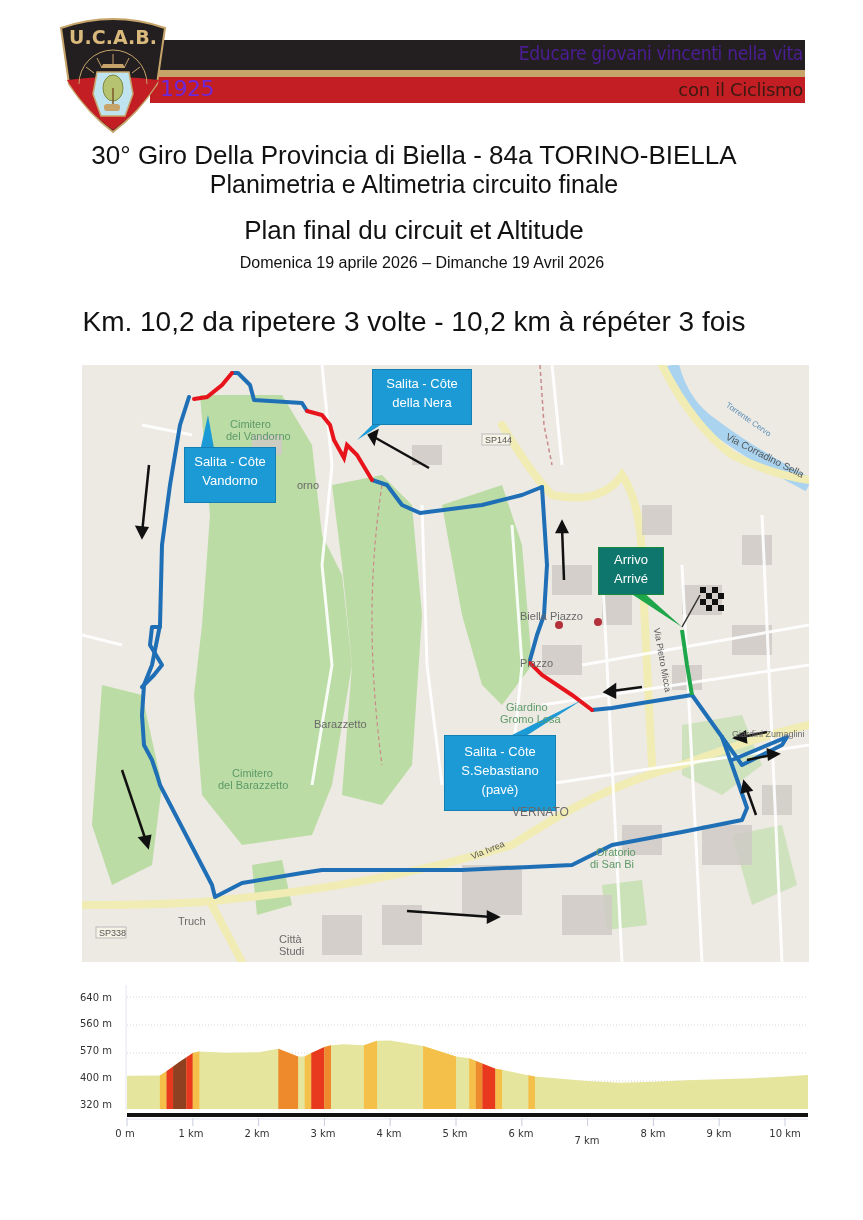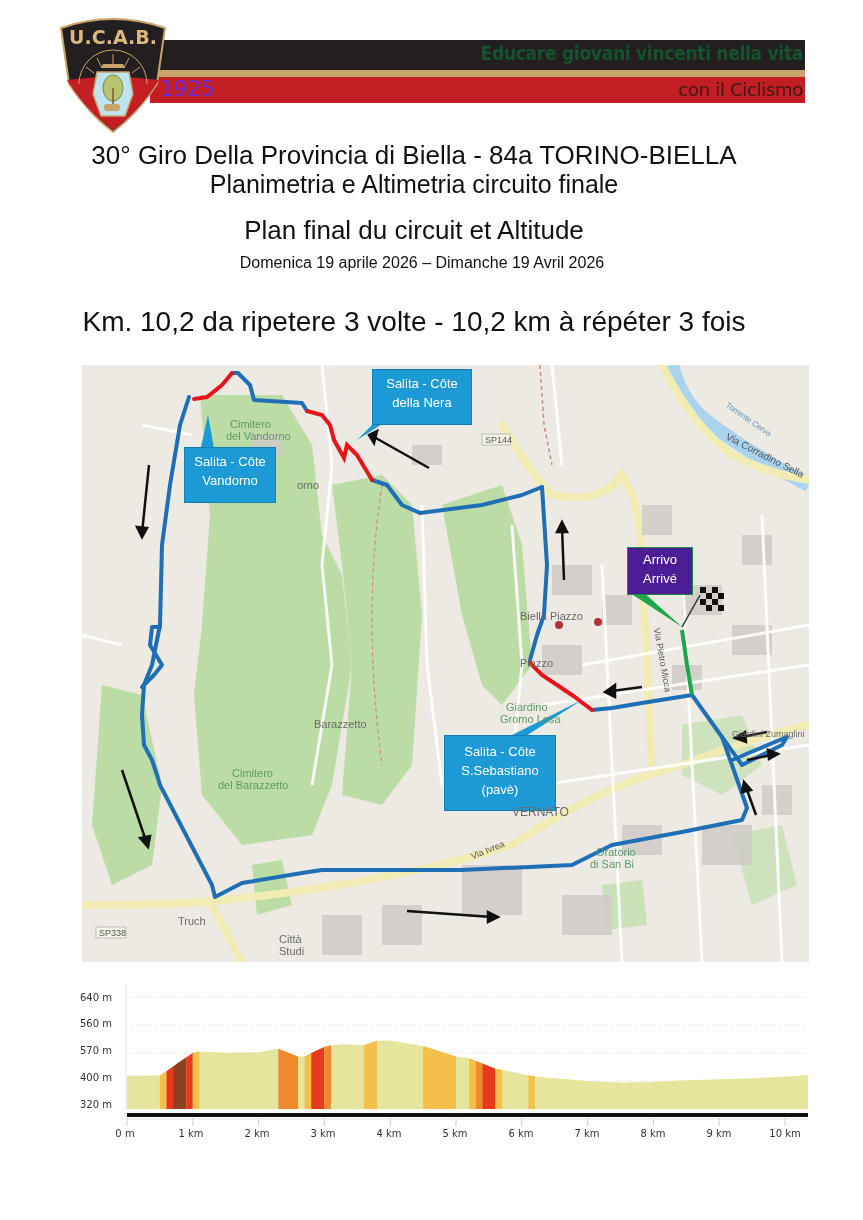--- a/index.html
+++ b/index.html
@@ -2,33 +2,33 @@
 <html><head>
 <meta charset="utf-8">
 <style>
   html,body{margin:0;padding:0;background:#ffffff;}
   body{width:863px;height:1220px;position:relative;overflow:hidden;font-family:"DejaVu Sans",sans-serif;}
   .abs{position:absolute;}
   
   .banner-black{position:absolute;left:150px;top:40px;width:655px;height:30px;background:#231f20;}
   .banner-gold{position:absolute;left:150px;top:70px;width:655px;height:7px;background:#c7a46a;}
   .banner-red{position:absolute;left:150px;top:77px;width:655px;height:26px;background:#c21e24;}
-  .motto1{position:absolute;right:60px;top:42px;color:#14532d;font-family:"DejaVu Sans Condensed","DejaVu Sans",sans-serif;font-size:19px;letter-spacing:-0.3px;font-stretch:condensed;font-weight:bold;}
+  .motto1{position:absolute;right:60px;top:42px;color:#4c1d95;font-family:"DejaVu Sans Condensed","DejaVu Sans",sans-serif;font-size:19px;letter-spacing:-0.3px;font-stretch:condensed;}
   .motto2{position:absolute;right:60px;top:79px;color:#3a1a12;font-family:"DejaVu Sans",sans-serif;font-size:18px;letter-spacing:-0.3px;}
   .year{position:absolute;left:160px;top:76px;color:#6d28d9;font-size:22px;font-family:"DejaVu Sans",sans-serif;letter-spacing:-0.5px;}
   .titles{position:absolute;left:0;width:828px;text-align:center;color:#111;font-family:"Liberation Sans",sans-serif;}
   .t1{top:140px;font-size:26px;}
   .t2{top:170px;font-size:25px;}
   .t3{top:215px;font-size:26px;}
   .t4{top:254px;font-size:16px;padding-left:8px;}
   .t5{top:306px;font-size:28px;}
   
   .map{position:absolute;left:82px;top:365px;width:727px;height:597px;background:#ede9e3;overflow:hidden;}
   .callout{position:absolute;background:#1b9ad6;color:#fff;font-family:"Liberation Sans",sans-serif;font-size:13px;text-align:center;line-height:19px;border:1px solid #157fb3;}
-  .callout-green{background:#4c1d95;border-color:#178a3c;margin-left:29px;}
+  .callout-green{background:#0f766e;border-color:#178a3c;}
   .maplabel{position:absolute;font-family:"Liberation Sans",sans-serif;font-size:11px;color:#6a6a6a;}
   .maplabel.green{color:#5d9a68;}
   .maplabel.road{font-size:9px;color:#555;}
   .ytick{position:absolute;left:0;width:40px;text-align:right;font-size:10px;color:#333;font-family:"DejaVu Sans",sans-serif;}
   .xtick{position:absolute;top:1128px;font-size:10px;color:#333;font-family:"DejaVu Sans",sans-serif;transform:translateX(-50%);white-space:nowrap;}
 </style>
 </head>
 <body>
 
 <div>
@@ -278,17 +278,17 @@
       <line x1="785" x2="785" y1="1118" y2="1126" stroke="#c9cde0" stroke-width="1"></line>
     </svg>
 
   <div class="xtick" style="left:125px;">0 m</div>
   <div class="xtick" style="left:191px;">1 km</div>
   <div class="xtick" style="left:257px;">2 km</div>
   <div class="xtick" style="left:323px;">3 km</div>
   <div class="xtick" style="left:389px;">4 km</div>
   <div class="xtick" style="left:455px;">5 km</div>
   <div class="xtick" style="left:521px;">6 km</div>
-  <div class="xtick" style="left:587px;">7 km</div>
+  <div class="xtick" style="left:587px;margin-top:7px;">7 km</div>
   <div class="xtick" style="left:653px;">8 km</div>
   <div class="xtick" style="left:719px;">9 km</div>
   <div class="xtick" style="left:785px;">10 km</div>
 </div>
 
 </body></html>

